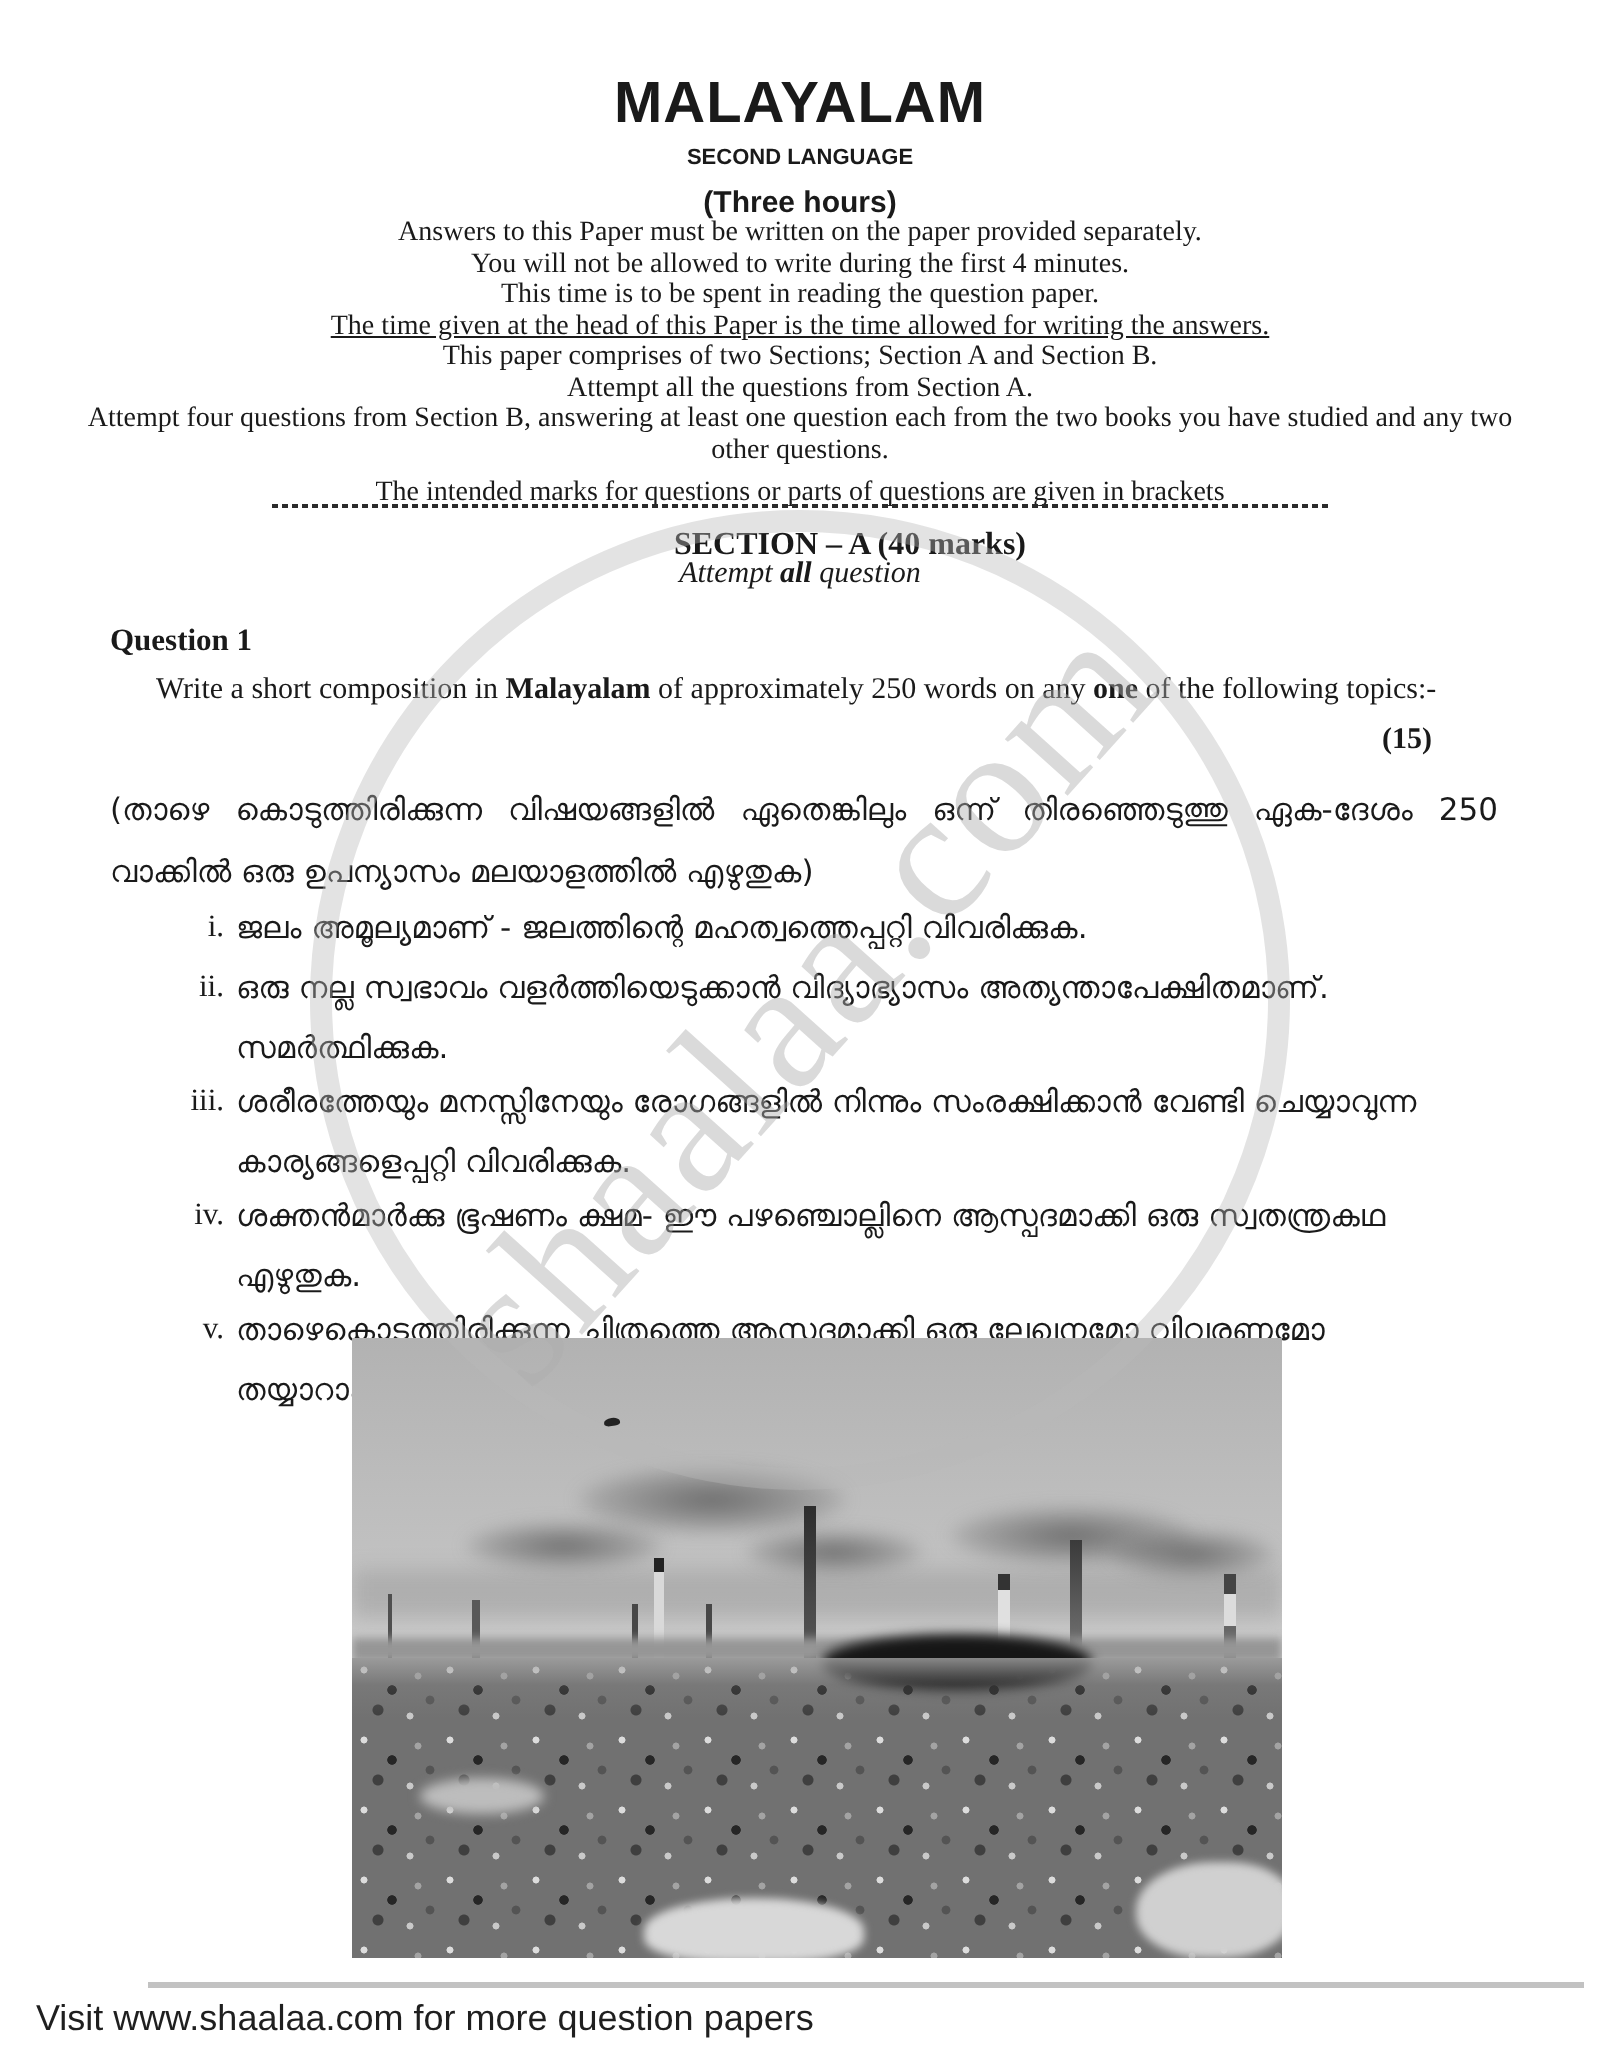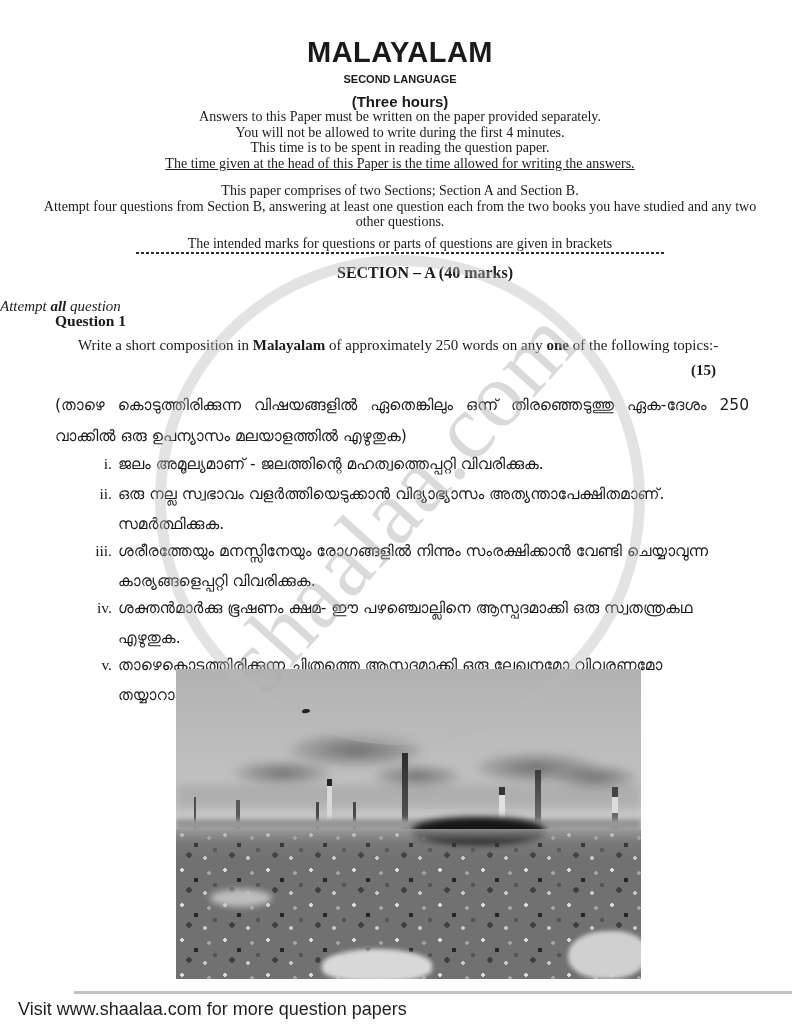--- a/index.html
+++ b/index.html
@@ -12,29 +12,29 @@
   .subtitle{position:absolute;top:73px;left:0;width:100%;text-align:center;
          font-family:"Liberation Sans",sans-serif;font-weight:bold;font-size:11px;}
   .hours{position:absolute;top:93px;left:0;width:100%;text-align:center;
          font-family:"Liberation Sans",sans-serif;font-weight:bold;font-size:15px;}
 
   
   .instructions{position:absolute;top:109px;left:40px;right:40px;text-align:center;
                 font-size:14px;line-height:15.5px;}
   .instructions .iline{display:block;}
   .instructions .u{text-decoration:underline;}
-  .instructions .gap{margin-top:12px;}
+  .instructions .gap{margin-top:0;}
   .instructions .gap2{margin-top:6px;}
 
   .separator{position:absolute;top:252px;left:136px;width:528px;height:2px;
              background:repeating-linear-gradient(90deg,#2b2b2b 0 3px,transparent 3px 5px);}
 
   .section-heading{position:absolute;top:264px;left:0;width:100%;text-align:center;
                    font-weight:bold;font-size:16px;padding-left:25px;}
-  .section-sub{position:absolute;top:298px;left:0;width:100%;
+  .section-sub{position:absolute;top:279px;left:0;width:100%;text-align:center;
                font-style:italic;font-size:15px;}
   .section-sub .b{font-weight:bold;}
 
   
   .q-label{position:absolute;top:312px;left:55px;font-weight:bold;font-size:15.5px;}
   .q-text{position:absolute;top:337px;left:78px;width:670px;font-size:15px;}
   .q-text .b{font-weight:bold;}
   .marks{position:absolute;top:362px;right:84px;font-weight:bold;font-size:15px;}
 
   .ml{font-family:"DejaVu Sans",sans-serif;}
@@ -113,20 +113,21 @@
   <div class="title">MALAYALAM</div>
   <div class="subtitle">SECOND LANGUAGE</div>
   <div class="hours">(Three hours)</div>
 
   <div class="instructions">
     <span class="iline">Answers to this Paper must be written on the paper provided separately.</span>
     <span class="iline">You will not be allowed to write during the first 4 minutes.</span>
     <span class="iline">This time is to be spent in reading the question paper.</span>
     <span class="iline u">The time given at the head of this Paper is the time allowed for writing the answers.</span>
     <span class="iline gap">This paper comprises of two Sections; Section A and Section B.</span>
+    <span class="iline">Attempt all the questions from Section A.</span>
     <span class="iline">Attempt four questions from Section B, answering at least one question each from the two books you have studied and any two other questions.</span>
     <span class="iline gap2">The intended marks for questions or parts of questions are given in brackets</span>
   </div>
 
   <div class="separator"></div>
 
   <div class="section-heading">SECTION – A (40 marks)</div>
   <div class="section-sub"><span>Attempt </span><span class="b">all</span><span> question</span></div>
 
   <div class="q-label">Question 1</div>

